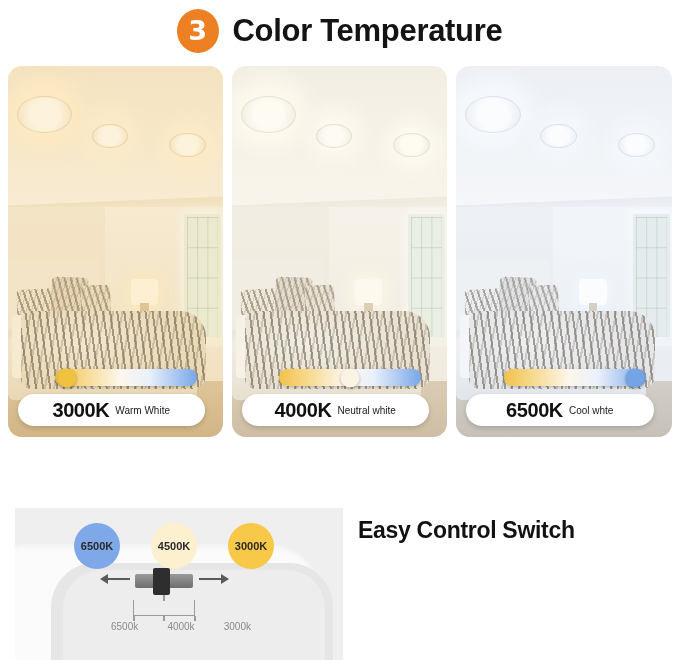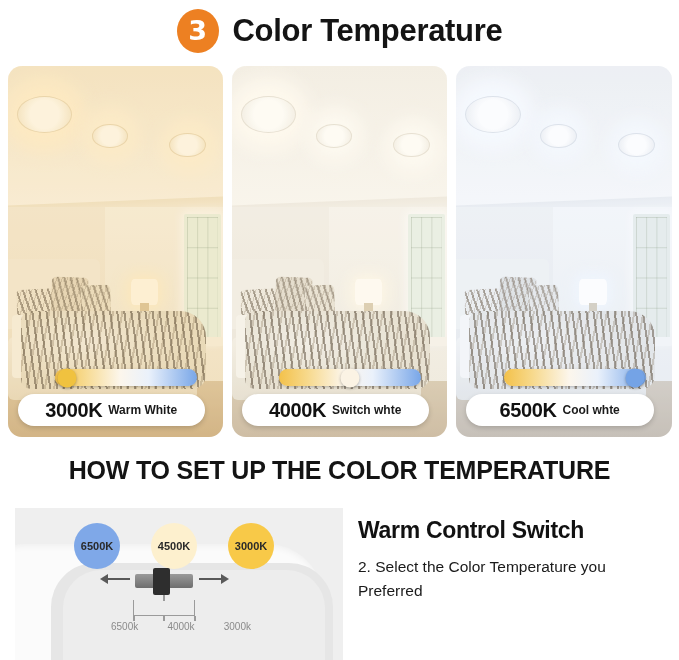--- a/index.html
+++ b/index.html
@@ -161,21 +161,21 @@
     box-shadow: 0 1px 3px rgba(0,0,0,0.3);
   }
 
   .temp-pill {
     position: absolute; left: 4.5%; top: 88.5%; width: 87%; height: 8.6%;
     background: #ffffff; border-radius: 99px;
     display: flex; align-items: center; justify-content: center; gap: 6px;
     box-shadow: 0 2px 5px rgba(0,0,0,0.17);
   }
   .temp-k { font-size: 20px; font-weight: 700; color: #111; letter-spacing: -0.4px; }
-  .temp-name { font-size: 12px; font-weight: 700; color: #1a1a1a; }
+  .temp-name { font-size: 10px; font-weight: 400; color: #1a1a1a; }
 
   
   .section-title {
     position: absolute; left: 0; top: 456px; width: 679px;
     text-align: center; font-size: 25px; font-weight: 700;
     color: #141414; letter-spacing: -0.2px;
   }
 
   
   .bottom { position: absolute; left: 0; top: 503px; width: 679px; height: 157px; }
@@ -339,21 +339,21 @@
         <div class="sheet" style="background:#F6F2E8;"></div>
         <div class="duvet" style="background-color:#E3DCCA;"></div>
         <div class="tint" style="background:rgba(250,246,234,0.20);"></div>
       </div>
       <div class="slider">
         <div class="track"></div>
         <div class="knob" style="left:50%;background:#FBF3E4;"></div>
       </div>
       <div class="temp-pill">
         <span class="temp-k">4000K</span>
-        <span class="temp-name">Switch whte</span>
+        <span class="temp-name">Neutral white</span>
       </div>
     </div>
 
     <div class="panel panel-3">
       <div class="scene">
         <div class="ceiling" style="background:linear-gradient(to bottom,#EDEFF2,#F7F9FB);"></div>
         <div class="glow g1" style="background:rgba(248,251,255,.97);"></div>
         <div class="glow g2" style="background:rgba(246,250,255,.88);"></div>
         <div class="glow g3" style="background:rgba(246,250,255,.88);"></div>
         <div class="downlight dl1" style="background:radial-gradient(circle,#FFFFFF 45%,#E6EAEF 100%);border:1px solid #D8DEE6;"></div>
@@ -384,21 +384,20 @@
         <div class="knob" style="left:92%;background:#74A3E6;"></div>
       </div>
       <div class="temp-pill">
         <span class="temp-k">6500K</span>
         <span class="temp-name">Cool whte</span>
       </div>
     </div>
 
   </div>
 
-  <div class="section-title">HOW TO SET UP THE COLOR TEMPERATURE</div>
 
   <div class="bottom">
 
     <div class="diagram">
       <div class="fixture-outer"></div>
       <div class="fixture-inner"></div>
       <div class="fixture-inner2"></div>
 
       <div class="chip chip-6500">
         <span>6500K</span>
@@ -422,18 +421,17 @@
       <div class="bracket-tick bt3"></div>
 
       <div class="diagram-ticks">
         <span>6500k</span>
         <span>4000k</span>
         <span>3000k</span>
       </div>
     </div>
 
     <div class="how-text">
-      <div class="how-title">Warm Control Switch</div>
-      <div class="how-step">2. Select the Color Temperature you Preferred</div>
+      <div class="how-title">Easy Control Switch</div>
     </div>
 
   </div>
 </div>
 
 </body></html>

